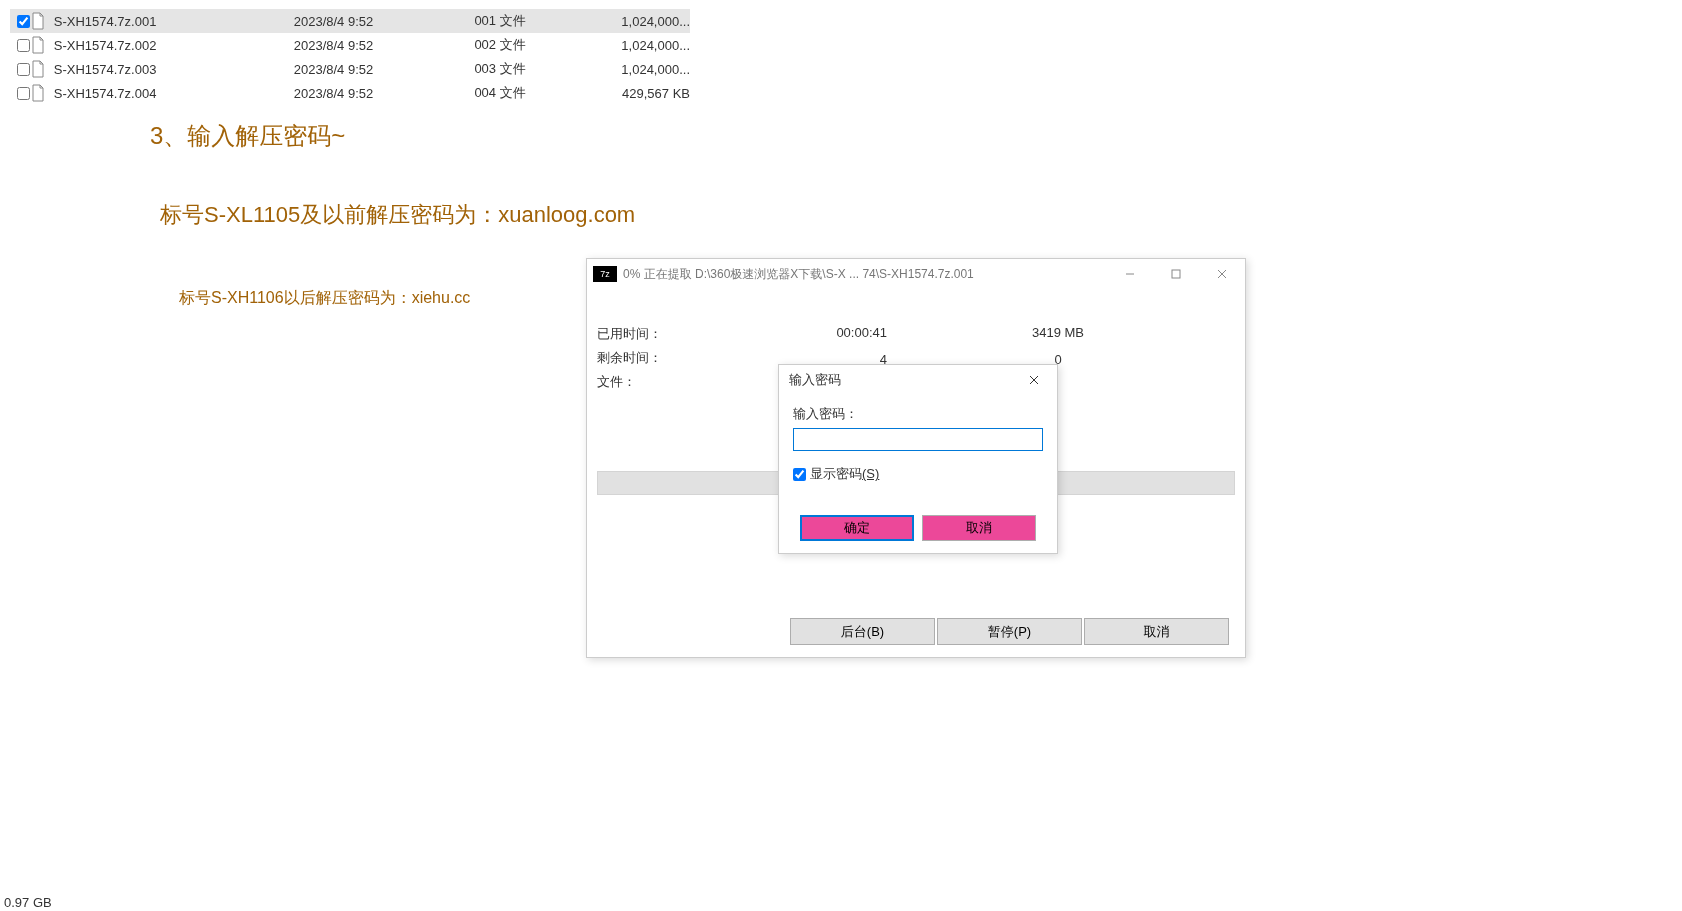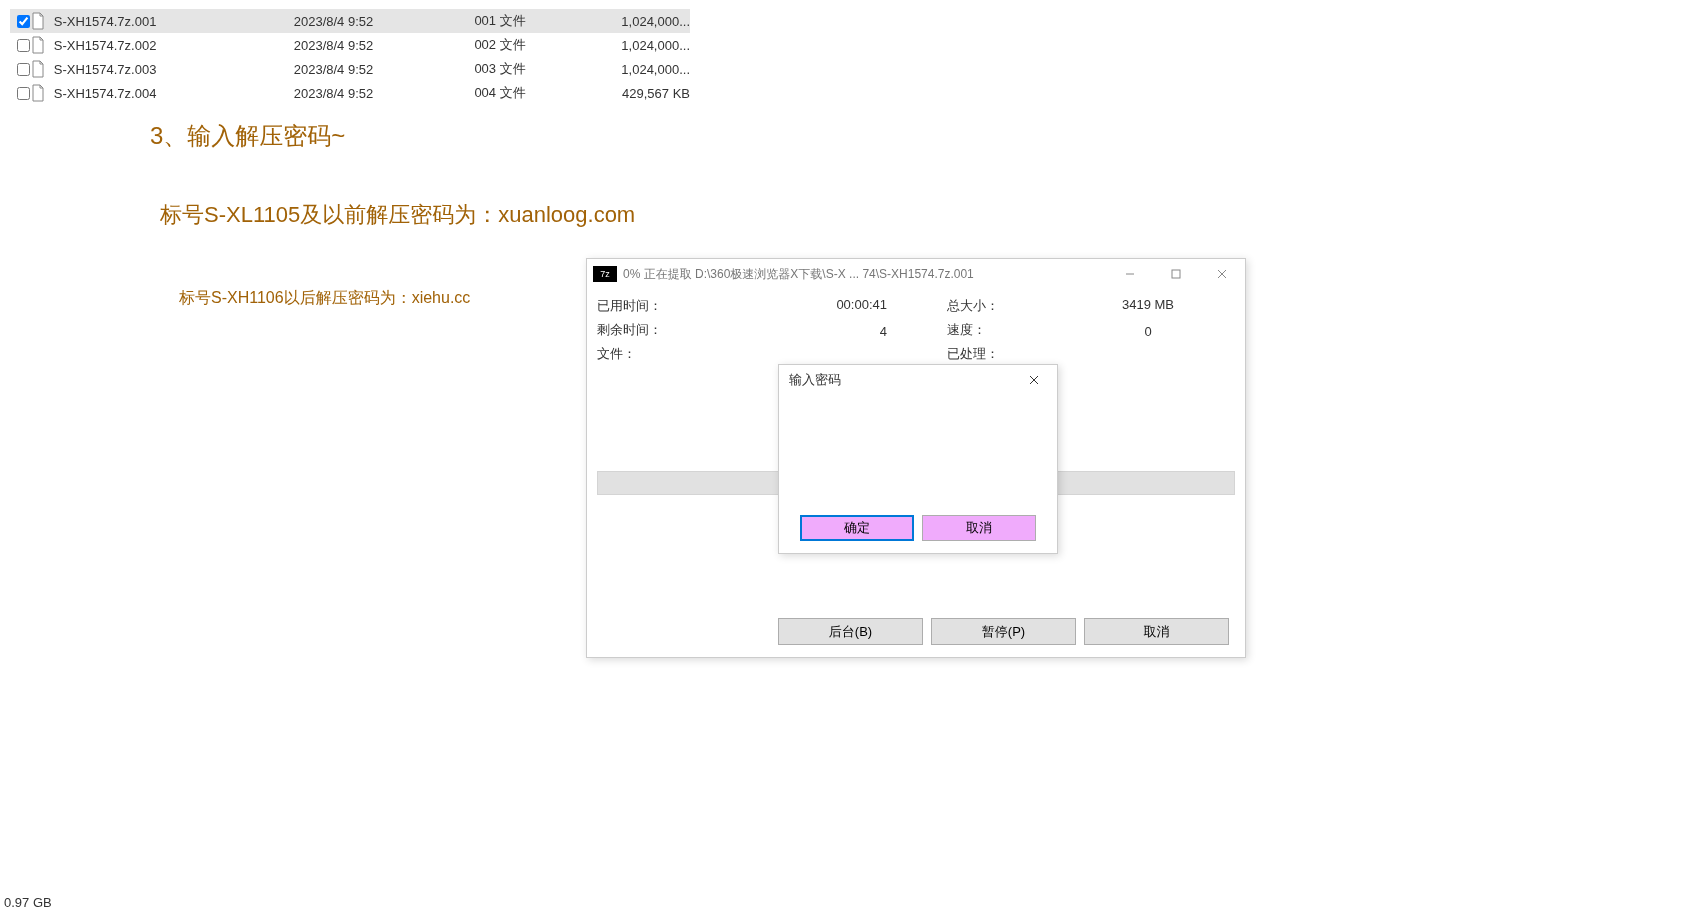--- a/index.html
+++ b/index.html
@@ -114,42 +114,42 @@
   justify-content: center;
   color: #888;
   cursor: pointer;
 }
 
 .stats {
   display: flex;
   padding: 8px 16px 12px 10px;
   font-size: 13px;
 }
-.stats-col { display: flex; flex-direction: column; gap: 6px; }
+.stats-col { display: flex; flex-direction: column; gap: 6px; margin-top: 28px; }
 .stats-col.labels1 { width: 110px; }
 .stats-col.vals1 { width: 180px; text-align: right; }
 .stats-col.labels2 { width: 180px; padding-left: 60px; }
 .stats-col.vals2 { flex: 1; text-align: center; }
 
 .progress {
   position: absolute;
   left: 10px;
   right: 10px;
   top: 212px;
   height: 24px;
   background: #e1e1e1;
   border: 1px solid #d4d4d4;
 }
 
 .bottom-btns {
   position: absolute;
   left: 0; right: 0;
   bottom: 12px;
   display: flex;
-  gap: 8px;
+  gap: 2px;
   justify-content: flex-end;
   padding-right: 16px;
 }
 .btn {
   width: 145px;
   height: 27px;
   background: #e1e1e1;
   border: 1px solid #adadad;
   font-size: 13px;
   cursor: pointer;
@@ -212,21 +212,21 @@
   bottom: 12px;
   left: 0;
   right: 0;
   display: flex;
   gap: 8px;
   justify-content: center;
 }
 .pw-btn {
   width: 114px;
   height: 26px;
-  background: #f0abfc;
+  background: #ec4899;
   border: 1px solid #adadad;
   font-size: 13px;
   cursor: pointer;
   font-family: inherit;
 }
 .pw-btn.primary {
   border: 2px solid #0078d7;
 }
 
 
@@ -354,25 +354,20 @@
     <div class="stats-col labels1">
       <div>已用时间：</div>
       <div>剩余时间：</div>
       <div>文件：</div>
     </div>
     <div class="stats-col vals1">
       <div>00:00:41</div>
       <div></div>
       <div>4</div>
     </div>
-    <div class="stats-col labels2">
-      <div>总大小：</div>
-      <div>速度：</div>
-      <div>已处理：</div>
-    </div>
     <div class="stats-col vals2">
       <div>3419 MB</div>
       <div></div>
       <div>0</div>
     </div>
   </div>
   <div class="progress"></div>
   <div class="bottom-btns">
     <button class="btn">后台(B)</button>
     <button class="btn">暂停(P)</button>
@@ -383,20 +378,28 @@
 <div class="pw-dialog">
   <div class="pw-title">
     <span>输入密码</span>
     <div class="pw-close">
       <svg width="10" height="10" viewBox="0 0 10 10">
           <line x1="1" y1="1" x2="9" y2="9" stroke="currentColor" stroke-width="1"></line>
           <line x1="9" y1="1" x2="1" y2="9" stroke="currentColor" stroke-width="1"></line>
         </svg>
     </div>
   </div>
+  <div class="pw-body">
+    <div class="pw-label">输入密码：</div>
+    <input class="pw-input" type="text" value="" style="">
+    <label class="pw-check">
+      <input type="checkbox" checked="" style="">
+      <span><span>显示密码</span><span class="underline">(S)</span></span>
+    </label>
+  </div>
   <div class="pw-btns">
     <button class="pw-btn primary">确定</button>
     <button class="pw-btn">取消</button>
   </div>
 </div>
 
 <div class="statusbar">
   <span>0.97 GB</span>
   <span class="status-right"></span>
 </div>

